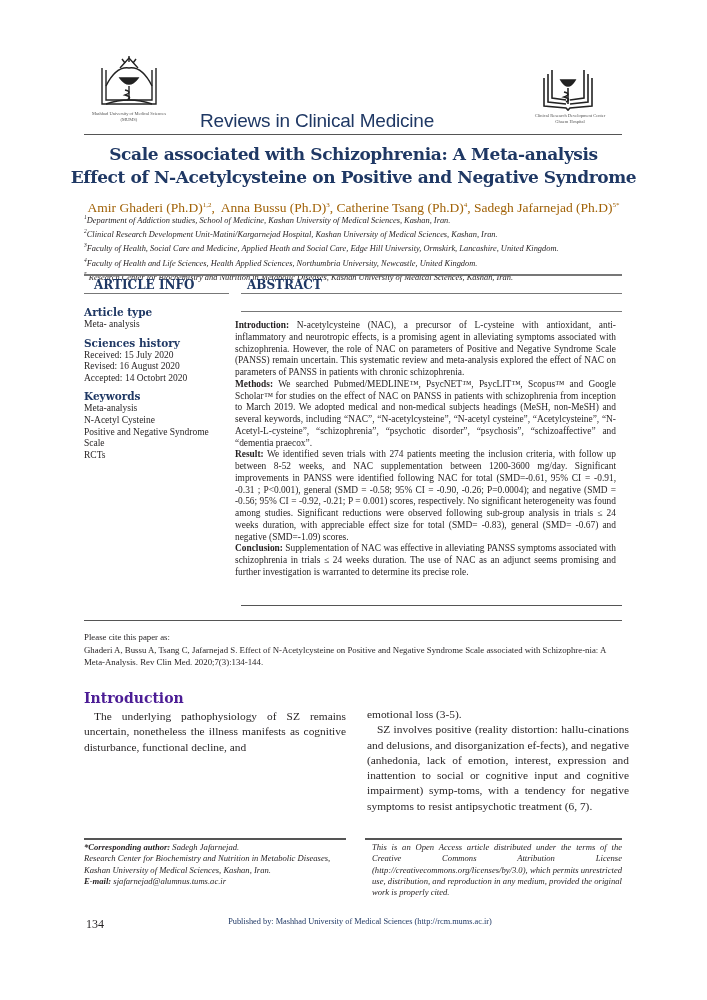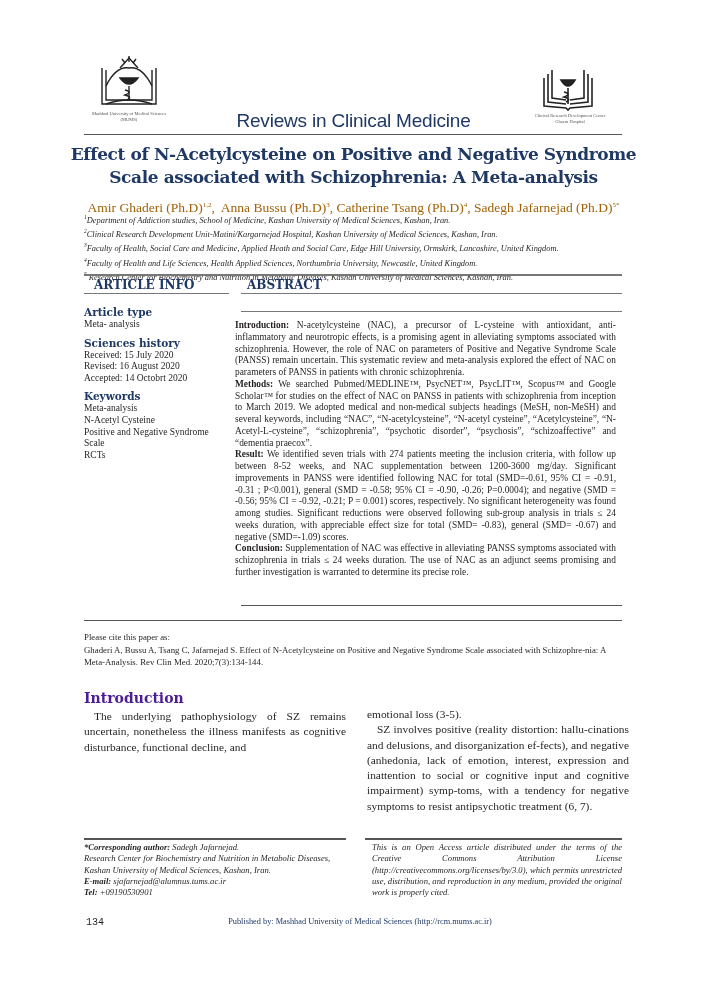--- a/index.html
+++ b/index.html
@@ -4,21 +4,21 @@
 <style>
   * { box-sizing: border-box; margin: 0; padding: 0; }
   body { width: 707px; height: 1000px; background: #ffffff; font-family: "Liberation Serif", serif; color: #231f20; position: relative; overflow: hidden; }
   .abs { position: absolute; }
 
   
   .logo-left { left: 92px; top: 56px; width: 74px; height: 54px; }
   .logo-left-cap { left: 80px; top: 111px; width: 98px; text-align: center; font-size: 4.5px; line-height: 6px; color: #555; }
   .logo-right { left: 540px; top: 68px; width: 56px; height: 44px; }
   .logo-right-cap { left: 520px; top: 113px; width: 100px; text-align: center; font-size: 4.5px; line-height: 6px; color: #555; }
-  .journal-title { left: 200px; top: 110px; width: 307px; text-align: center; font-family: "Liberation Sans", sans-serif; font-size: 19px; color: #1f3864; letter-spacing: -0.2px; }
+  .journal-title { left: 200px; top: 110px; width: 307px; text-align: left; font-family: "Liberation Sans", sans-serif; font-size: 19px; color: #1f3864; letter-spacing: -0.2px; }
   .header-rule { left: 84px; top: 134px; width: 538px; height: 1px; background: #555; }
 
   .paper-title { left: 60px; top: 143px; width: 587px; text-align: center; font-family: "DejaVu Serif", serif; font-weight: bold; font-size: 17px; line-height: 23px; color: #1f3864; letter-spacing: -0.4px; }
   .authors { left: 60px; top: 200px; width: 587px; text-align: center; font-size: 13.5px; color: #a16207; }
   .authors sup { font-size: 7px; }
   .affils { left: 84px; top: 212px; width: 540px; font-style: italic; font-size: 8.4px; line-height: 11.4px; color: #231f20; }
   .affils sup { font-size: 5.5px; }
 
   
   .top-rule { left: 84px; top: 274px; width: 538px; height: 2px; background: #777; }
@@ -48,21 +48,21 @@
   .col-right { left: 367px; top: 707px; }
   .col-right p.cont { text-indent: 0; }
 
   
   .fn-rule-l { left: 84px; top: 838px; width: 262px; height: 1.5px; background: #555; }
   .fn-rule-r { left: 365px; top: 838px; width: 257px; height: 1.5px; background: #555; }
   .fn-left { left: 84px; top: 842px; width: 262px; font-style: italic; font-size: 8.6px; line-height: 11.3px; }
   .fn-left b { font-weight: bold; }
   .fn-right { left: 372px; top: 842px; width: 250px; font-style: italic; font-size: 8.6px; line-height: 11.3px; text-align: justify; }
 
-  .page-num { left: 86px; top: 917px; font-size: 10px; font-family: Liberation Mono, monospace; }
+  .page-num { left: 86px; top: 917px; font-size: 12px; }
   .footer { left: 160px; top: 916px; width: 400px; text-align: center; font-size: 8.3px; line-height: 11.5px; color: #1f3864; }
   .footer .l2 { color: #1f3864; }
 </style>
 </head>
 <body>
 
 <div class="abs logo-left">
   <svg width="74" height="54" viewBox="0 0 74 54">
     <g stroke="#222" fill="none" stroke-width="1.4">
       <path d="M28 12 L37 2 L46 12"></path>
@@ -101,22 +101,22 @@
   </svg>
 </div>
 <div class="abs logo-right-cap">
   <div>Clinical Research Development Center</div>
   <div>Ghaem Hospital</div>
 </div>
 
 <div class="abs header-rule"></div>
 
 <div class="abs paper-title">
+  <div>Scale associated with Schizophrenia: A Meta-analysis</div>
   <div>Effect of N-Acetylcysteine on Positive and Negative Syndrome</div>
-  <div>Scale associated with Schizophrenia: A Meta-analysis</div>
 </div>
 
 <div class="abs authors">
   <span>Amir Ghaderi (Ph.D)</span><sup>1,2</sup>,&nbsp;
   <span>Anna Bussu (Ph.D)</span><sup>3</sup>,
   <span>Catherine Tsang  (Ph.D)</span><sup>4</sup>,
   <span>Sadegh Jafarnejad (Ph.D)</span><sup>5*</sup>
 </div>
 
 <div class="abs affils">
@@ -177,20 +177,19 @@
   <p class="cont">emotional loss (3-5).</p>
   <p>SZ involves positive (reality distortion: hallu-cinations and delusions, and disorganization ef-fects), and negative (anhedonia, lack of emotion, interest, expression and inattention to social or cognitive input and cognitive impairment) symp-toms, with a tendency for negative symptoms to resist antipsychotic treatment (6, 7).</p>
 </div>
 
 <div class="abs fn-rule-l"></div>
 <div class="abs fn-rule-r"></div>
 <div class="abs fn-left">
   <div><b>*Corresponding author:</b><span> Sadegh Jafarnejad.</span></div>
   <div>Research Center for Biochemistry and Nutrition in Metabolic Diseases, Kashan University of Medical Sciences, Kashan, Iran.</div>
   <div><b>E-mail:</b><span> sjafarnejad@alumnus.tums.ac.ir</span></div>
-  <div><b>Tel:</b><span> +09190530901</span></div>
 </div>
 <div class="abs fn-right">This is an Open Access article distributed under the terms of the Creative Commons Attribution License (http://creativecommons.org/licenses/by/3.0), which permits unrestricted use, distribution, and reproduction in any medium, provided the original work is properly cited.</div>
 
 <div class="abs page-num">134</div>
 <div class="abs footer">
   <div class="l2">Published by: Mashhad University of Medical Sciences (http://rcm.mums.ac.ir)</div>
 </div>
 
 </body></html>

